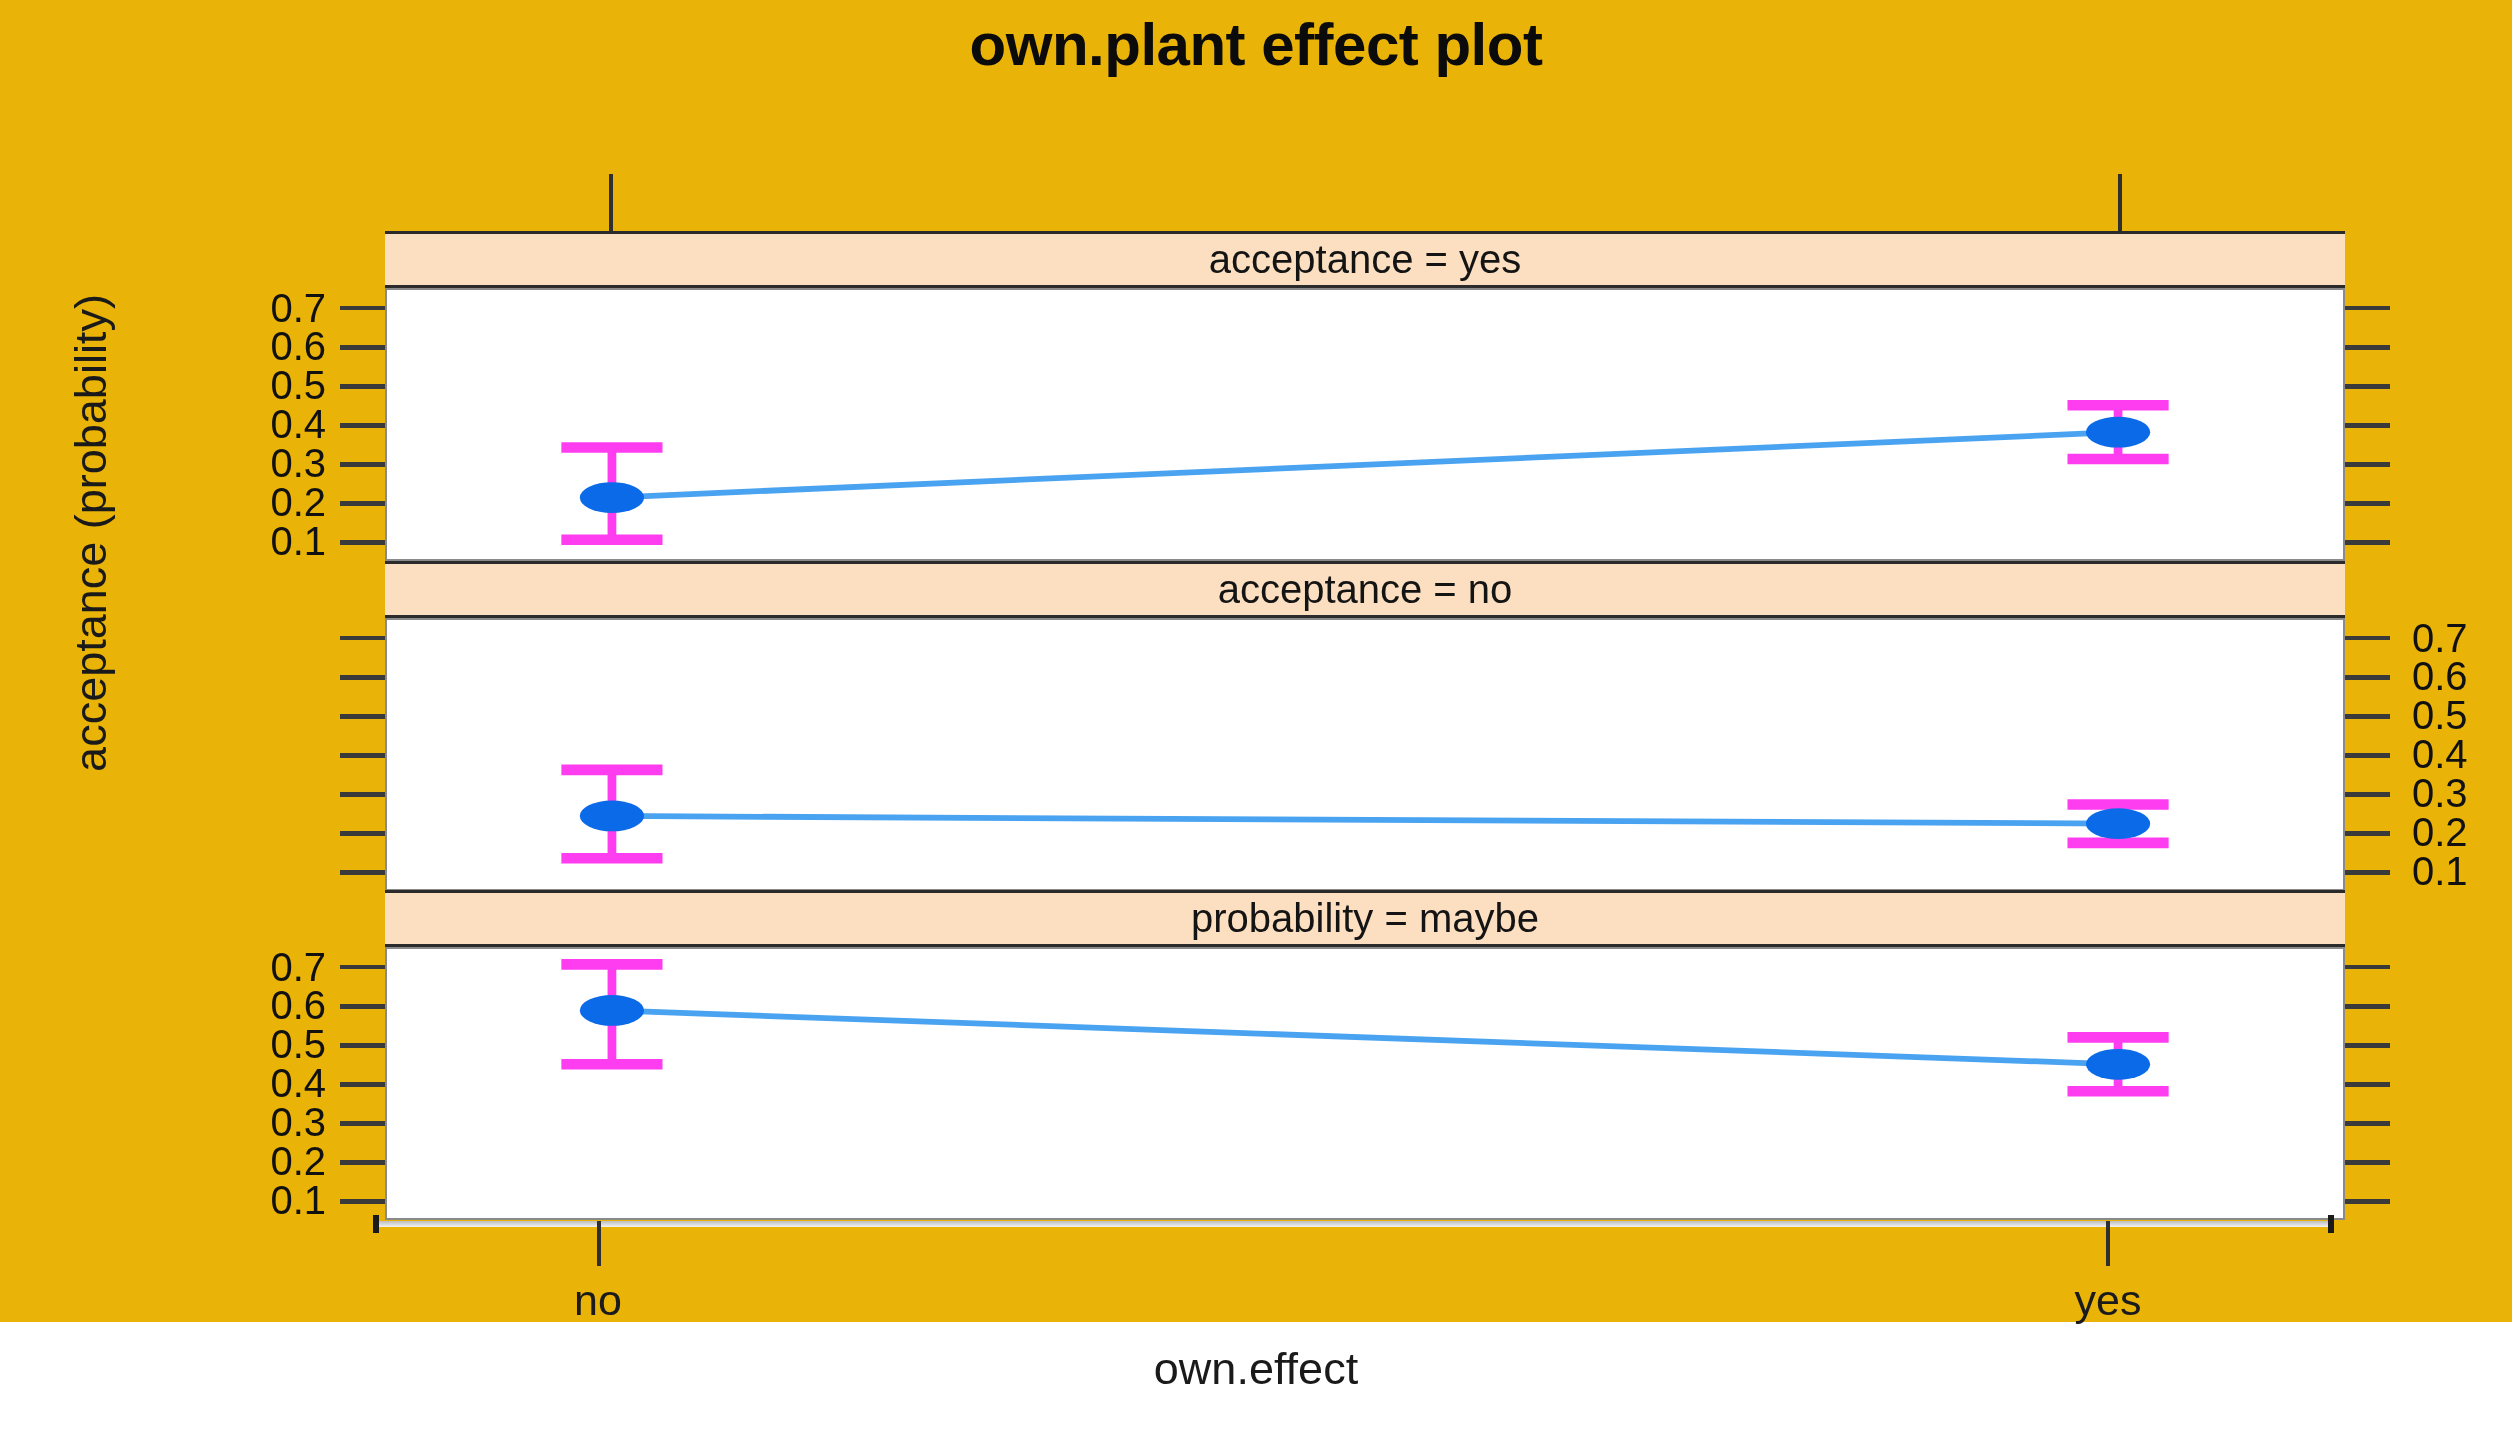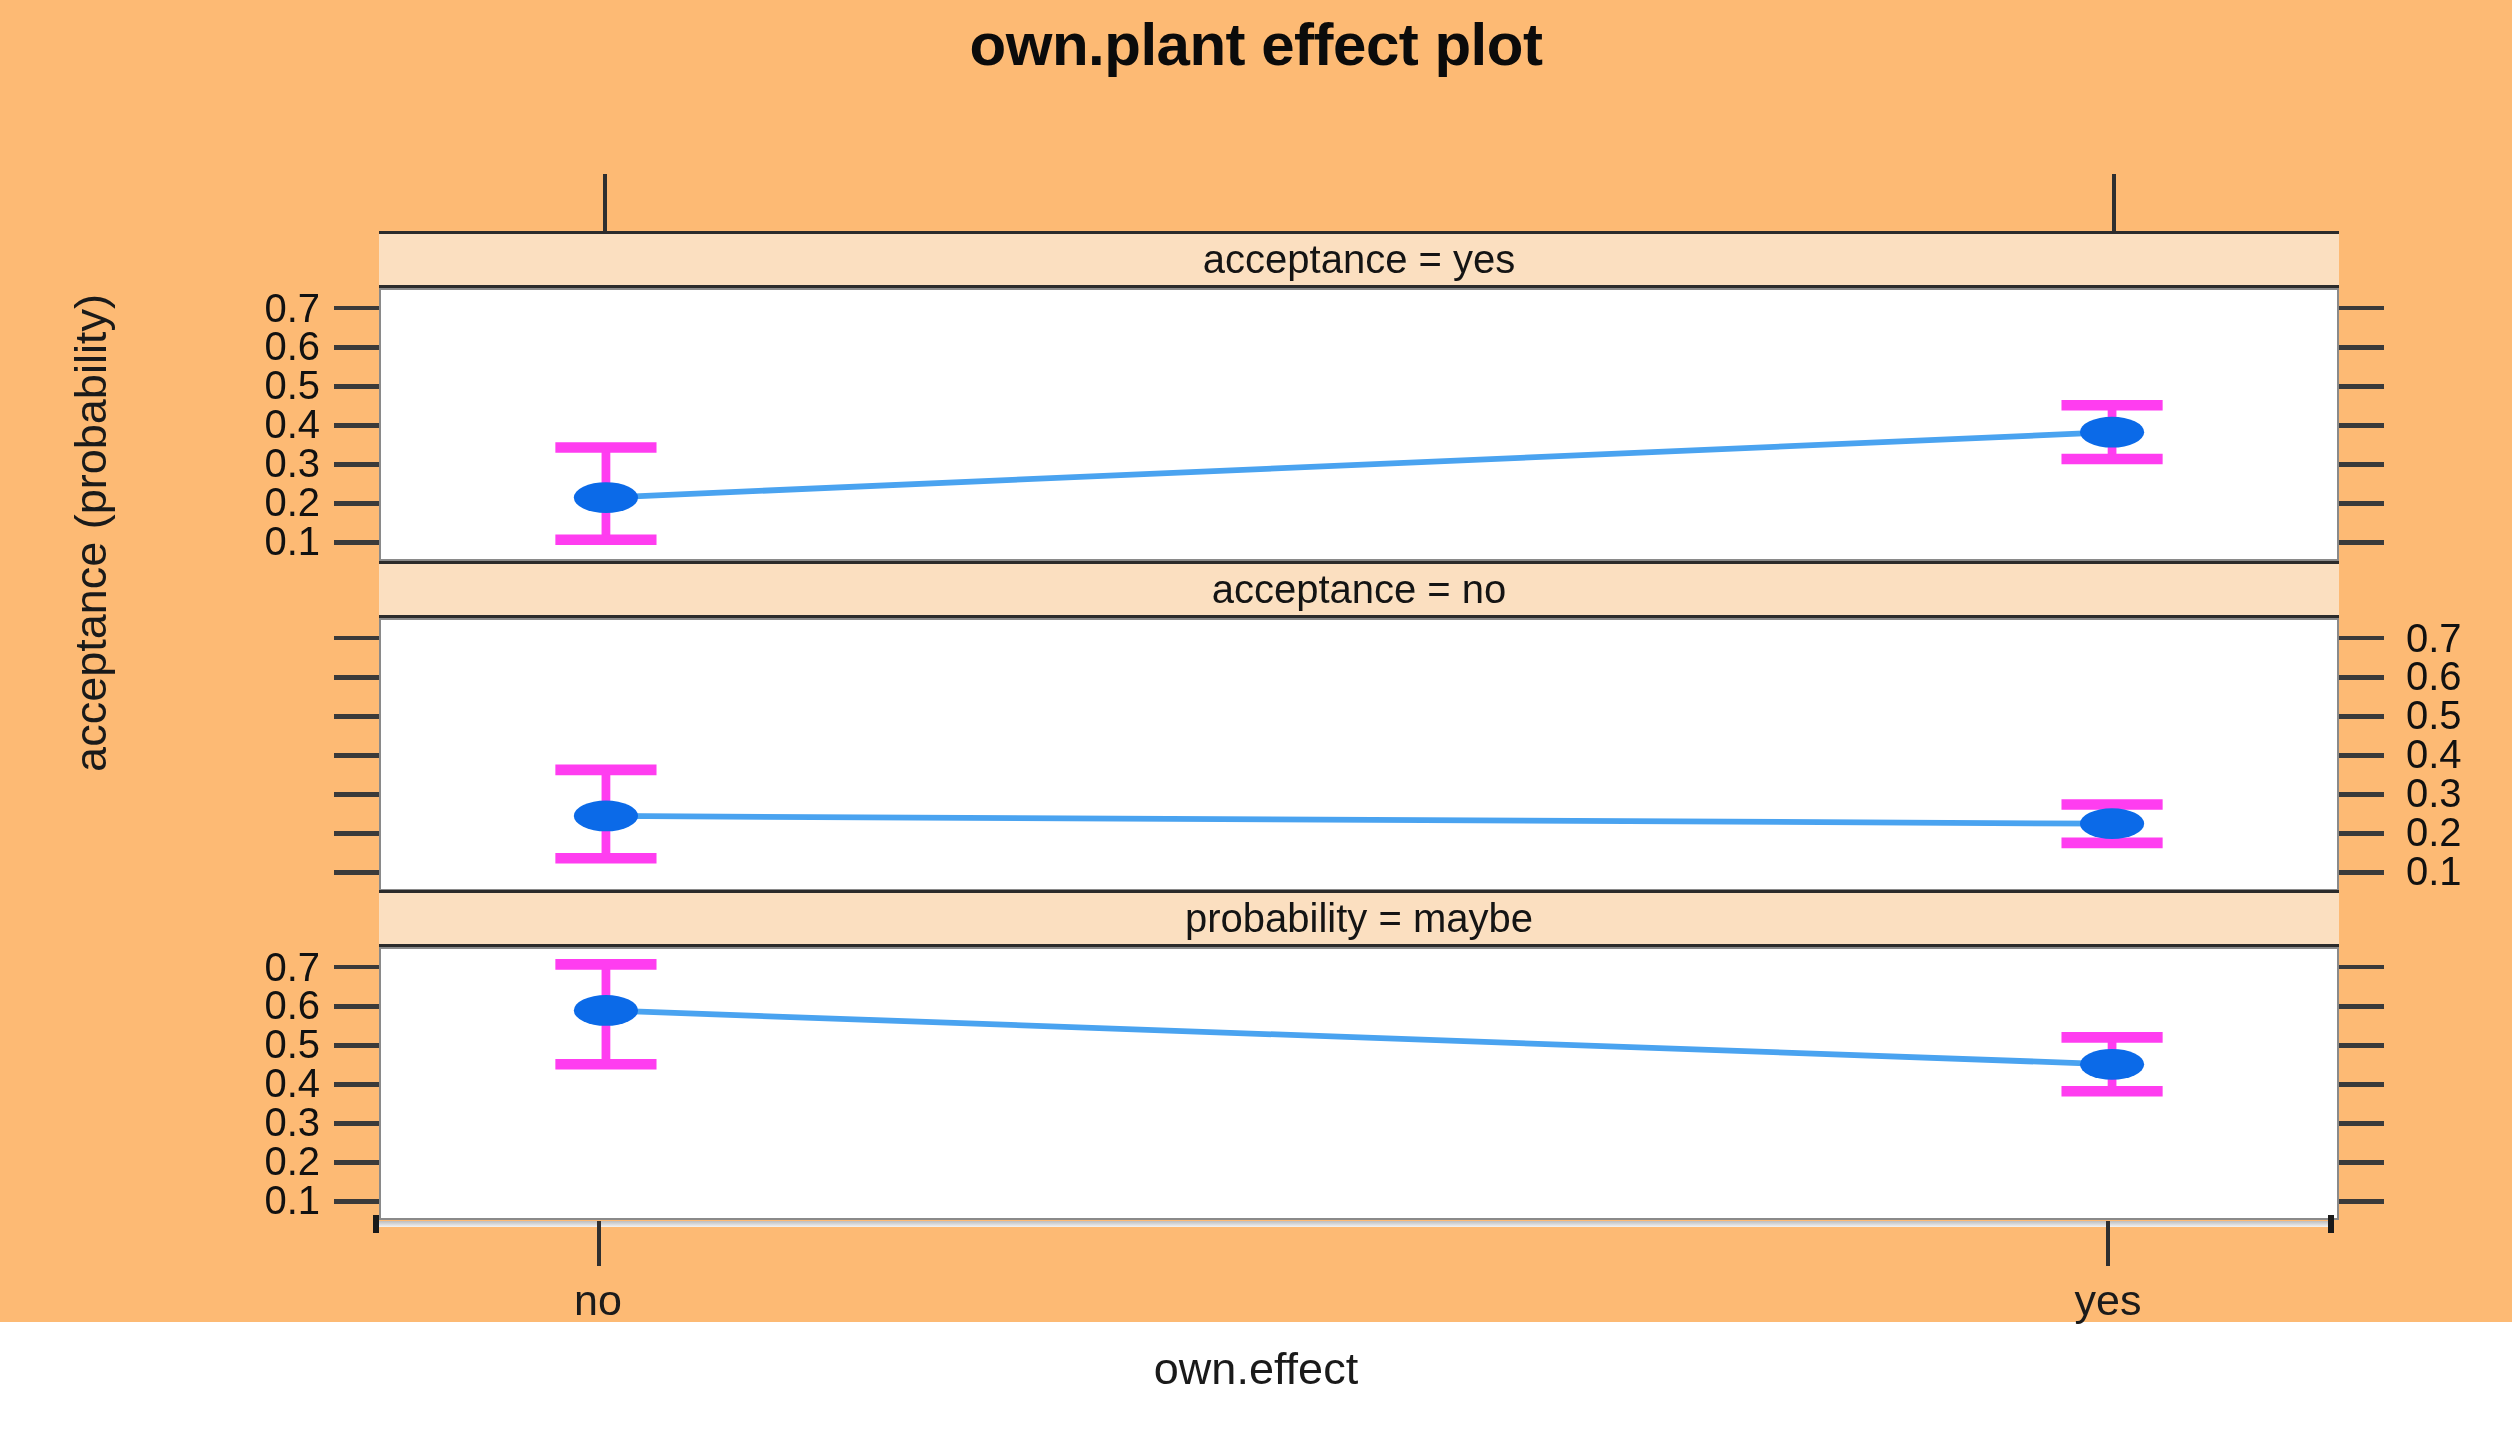--- a/index.html
+++ b/index.html
@@ -1,18 +1,18 @@
 <!DOCTYPE html>
 <html><head>
 <meta charset="utf-8">
 <style>
   html,body{margin:0;padding:0;background:#ffffff;}
   body{width:2512px;height:1452px;font-family:"Liberation Sans",sans-serif;overflow:hidden;}
 
-  #root{position:relative;width:2512px;height:1322px;background:#fdba74;}
+  #root{position:relative;width:2512px;height:1322px;background:#eab308;}
 
   .plot-title{
     position:absolute;left:0;top:9.7px;width:2512px;text-align:center;
     font-size:60px;font-weight:bold;color:#0b0b0b;letter-spacing:-0.5px;
     font-family:"Liberation Sans",sans-serif;
   }
 
   
   .ylab{
     position:absolute;
@@ -23,21 +23,21 @@
     transform-origin:center center;
   }
   .xlab{
     position:absolute;left:0;top:1343px;width:2512px;text-align:center;
     font-size:45px;color:#1a1a1a;
   }
 
   
   #panels{position:absolute;left:373px;top:231px;width:1960px;height:989px;}
 
-  .panel{position:absolute;left:6px;width:1960px;box-sizing:border-box;}
+  .panel{position:absolute;left:12px;width:1960px;box-sizing:border-box;}
 
   .strip{
     position:absolute;left:0;top:0;width:1960px;height:57px;
     background:#fbdfc0;
     border-top:3.9px solid #2b2b2b;border-bottom:3.9px solid #2b2b2b;
     box-sizing:border-box;
     display:flex;align-items:center;justify-content:center;
   }
   .strip-label{font-size:40px;color:#141414;}
 

